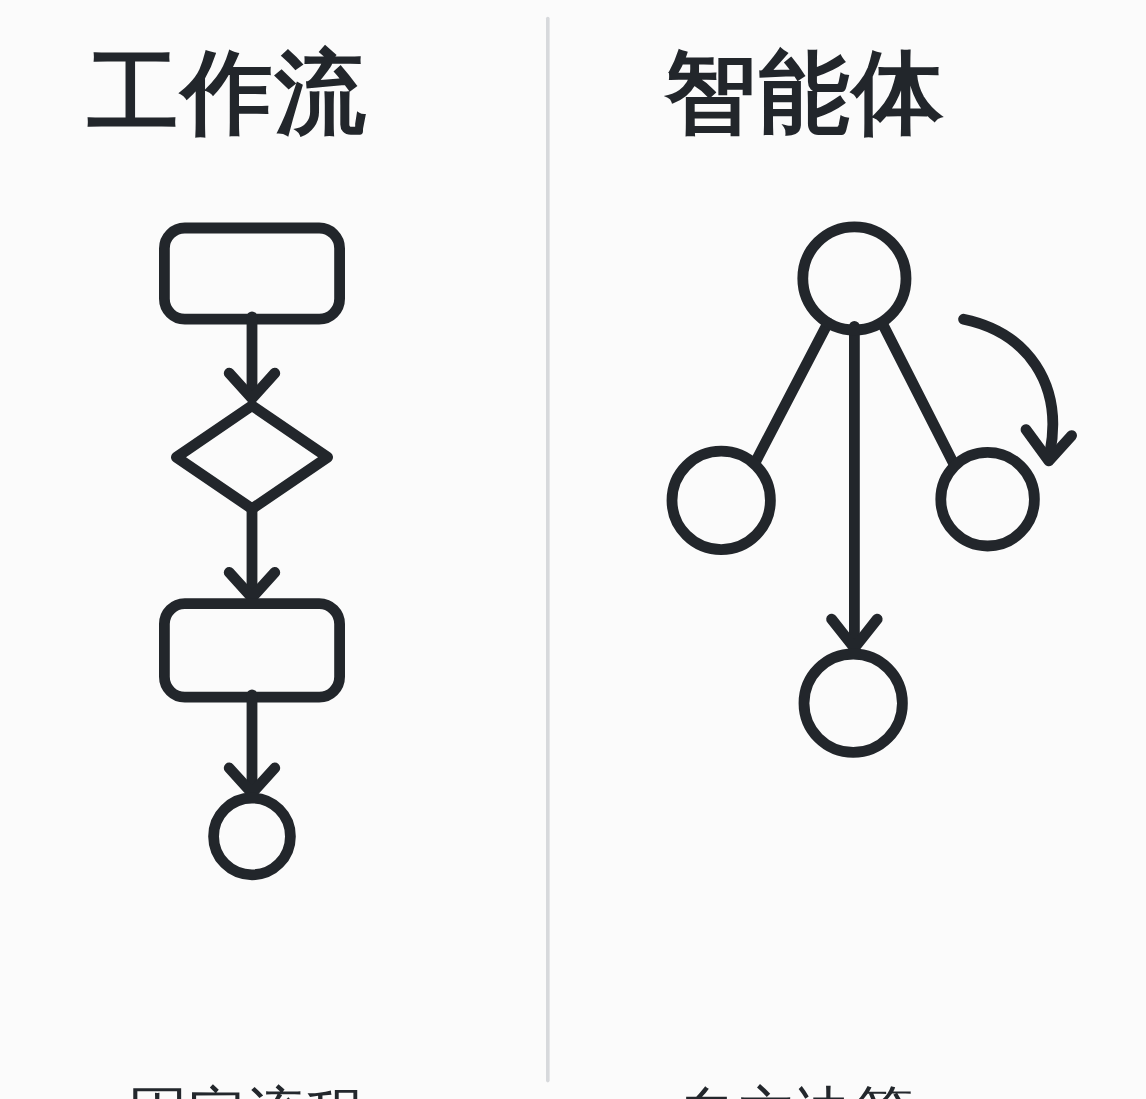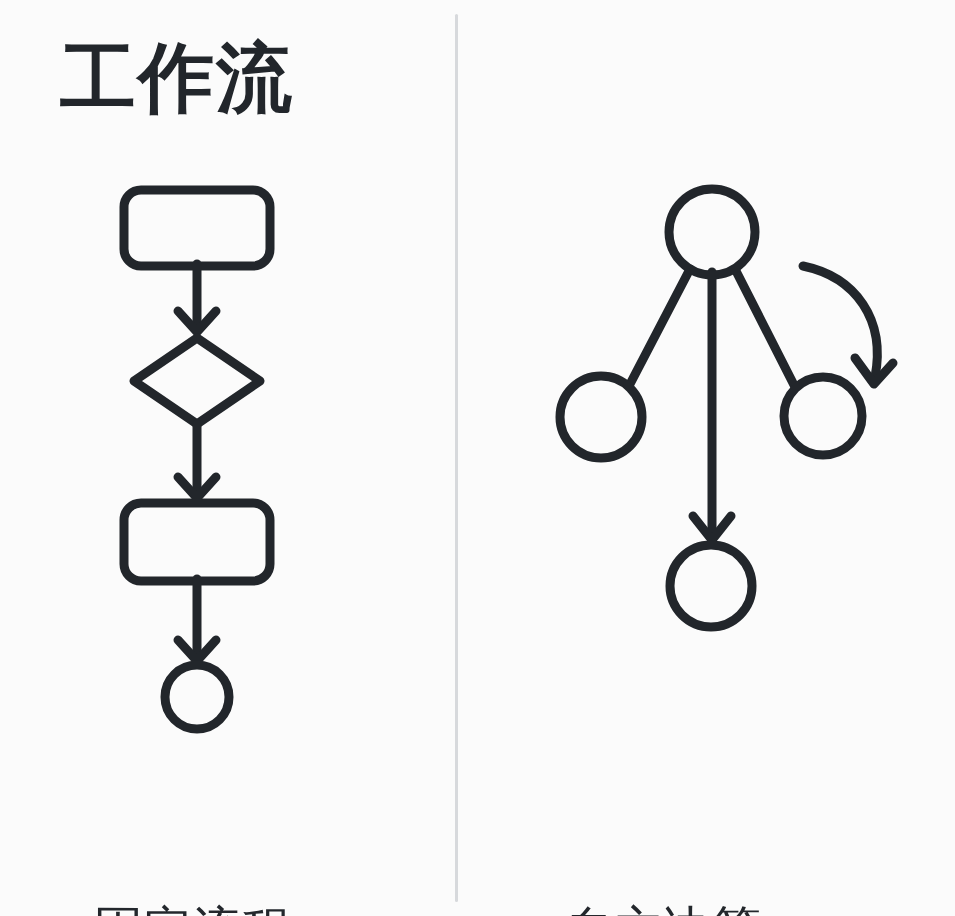--- a/index.html
+++ b/index.html
@@ -17,21 +17,21 @@
     height: 916px;
     background: #fbfbfb;
     overflow: hidden;
   }
   .panel {
     position: absolute;
     top: 0;
     height: 916px;
     width: 456px;
   }
-  #panel-left  { left: 4px; }
+  #panel-left  { left: 17px; }
   #panel-right { left: 457px; width: 498px; }
 
   .divider {
     position: absolute;
     left: 455px;
     top: 14px;
     width: 3px;
     height: 888px;
     background: #d7d9dc;
     border-radius: 2px;
@@ -123,20 +123,21 @@
     </div>
 
     <div class="caption">
       <div>固定流程,</div>
       
     </div>
   </div>
 
   <div class="panel" id="panel-right">
 
+    <div class="panel-title">智能体</div>
 
     <div class="diagram">
 
       <svg width="498" height="916" viewBox="457 0 498 916" xmlns="http://www.w3.org/2000/svg">
 
         <line class="shape" x1="690" y1="269" x2="629" y2="386" stroke-width="9"></line>
 
         <line class="shape" x1="735" y1="269" x2="795" y2="387" stroke-width="9"></line>
 
         <g>

